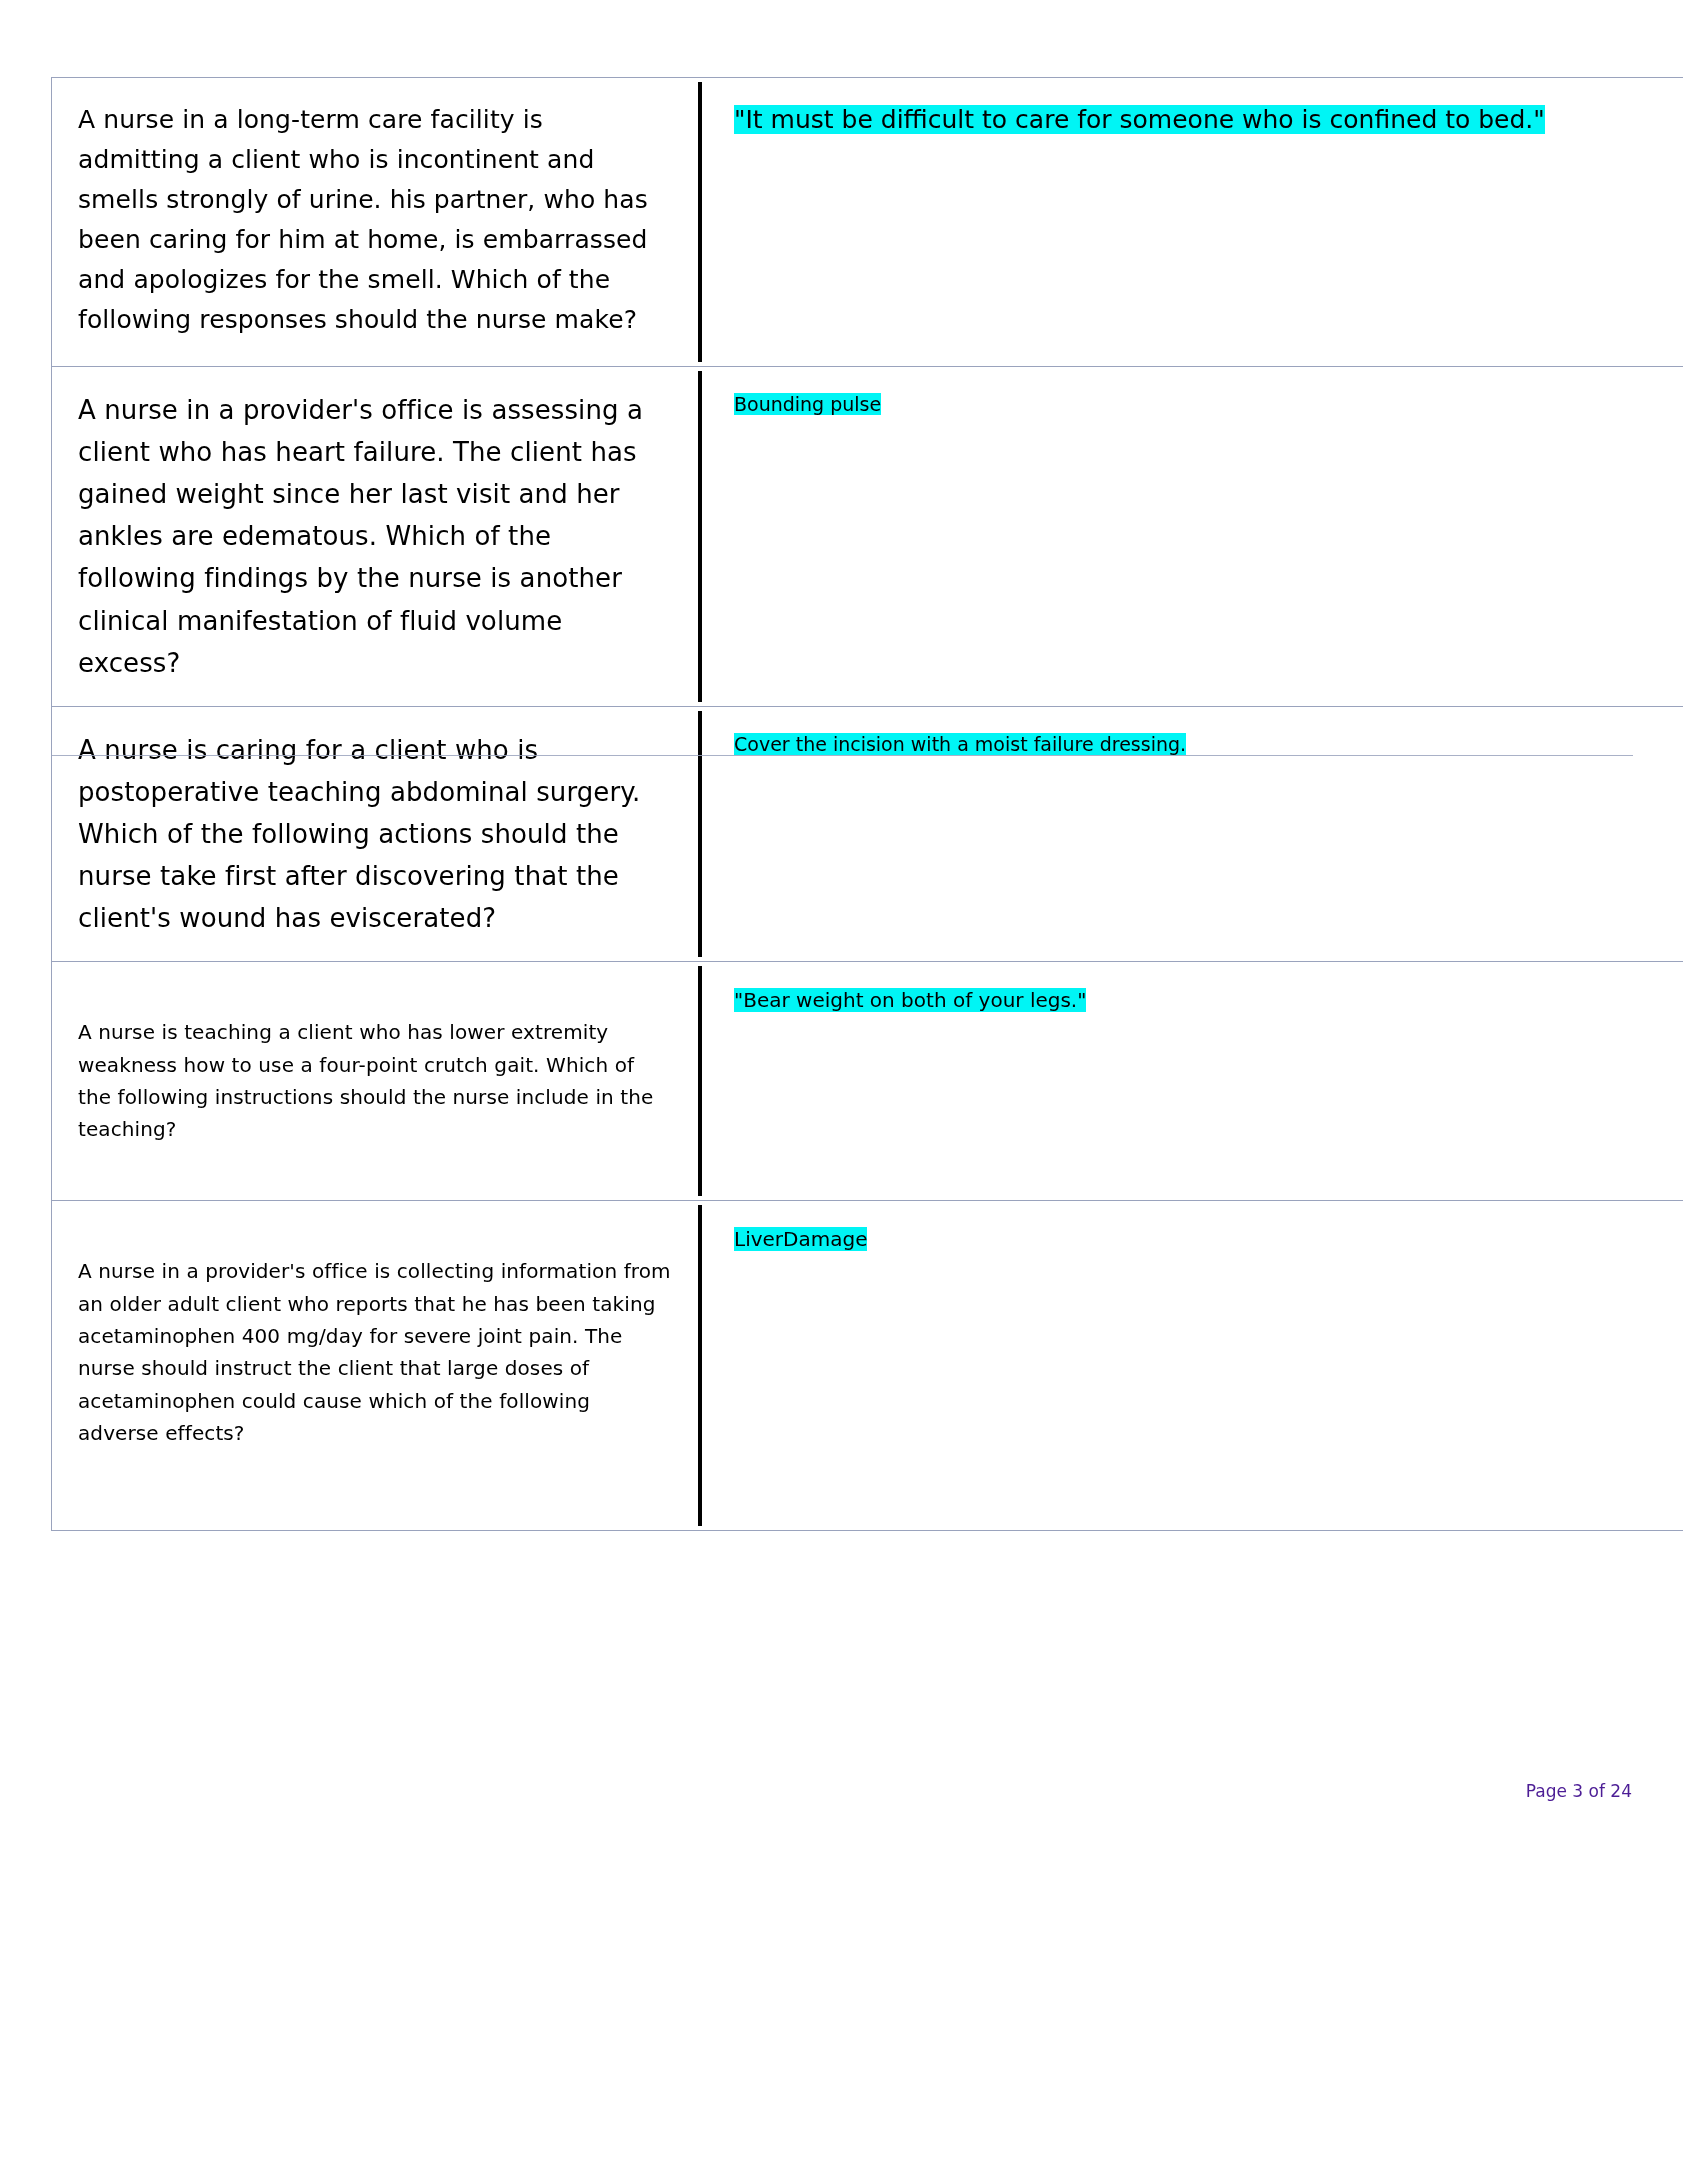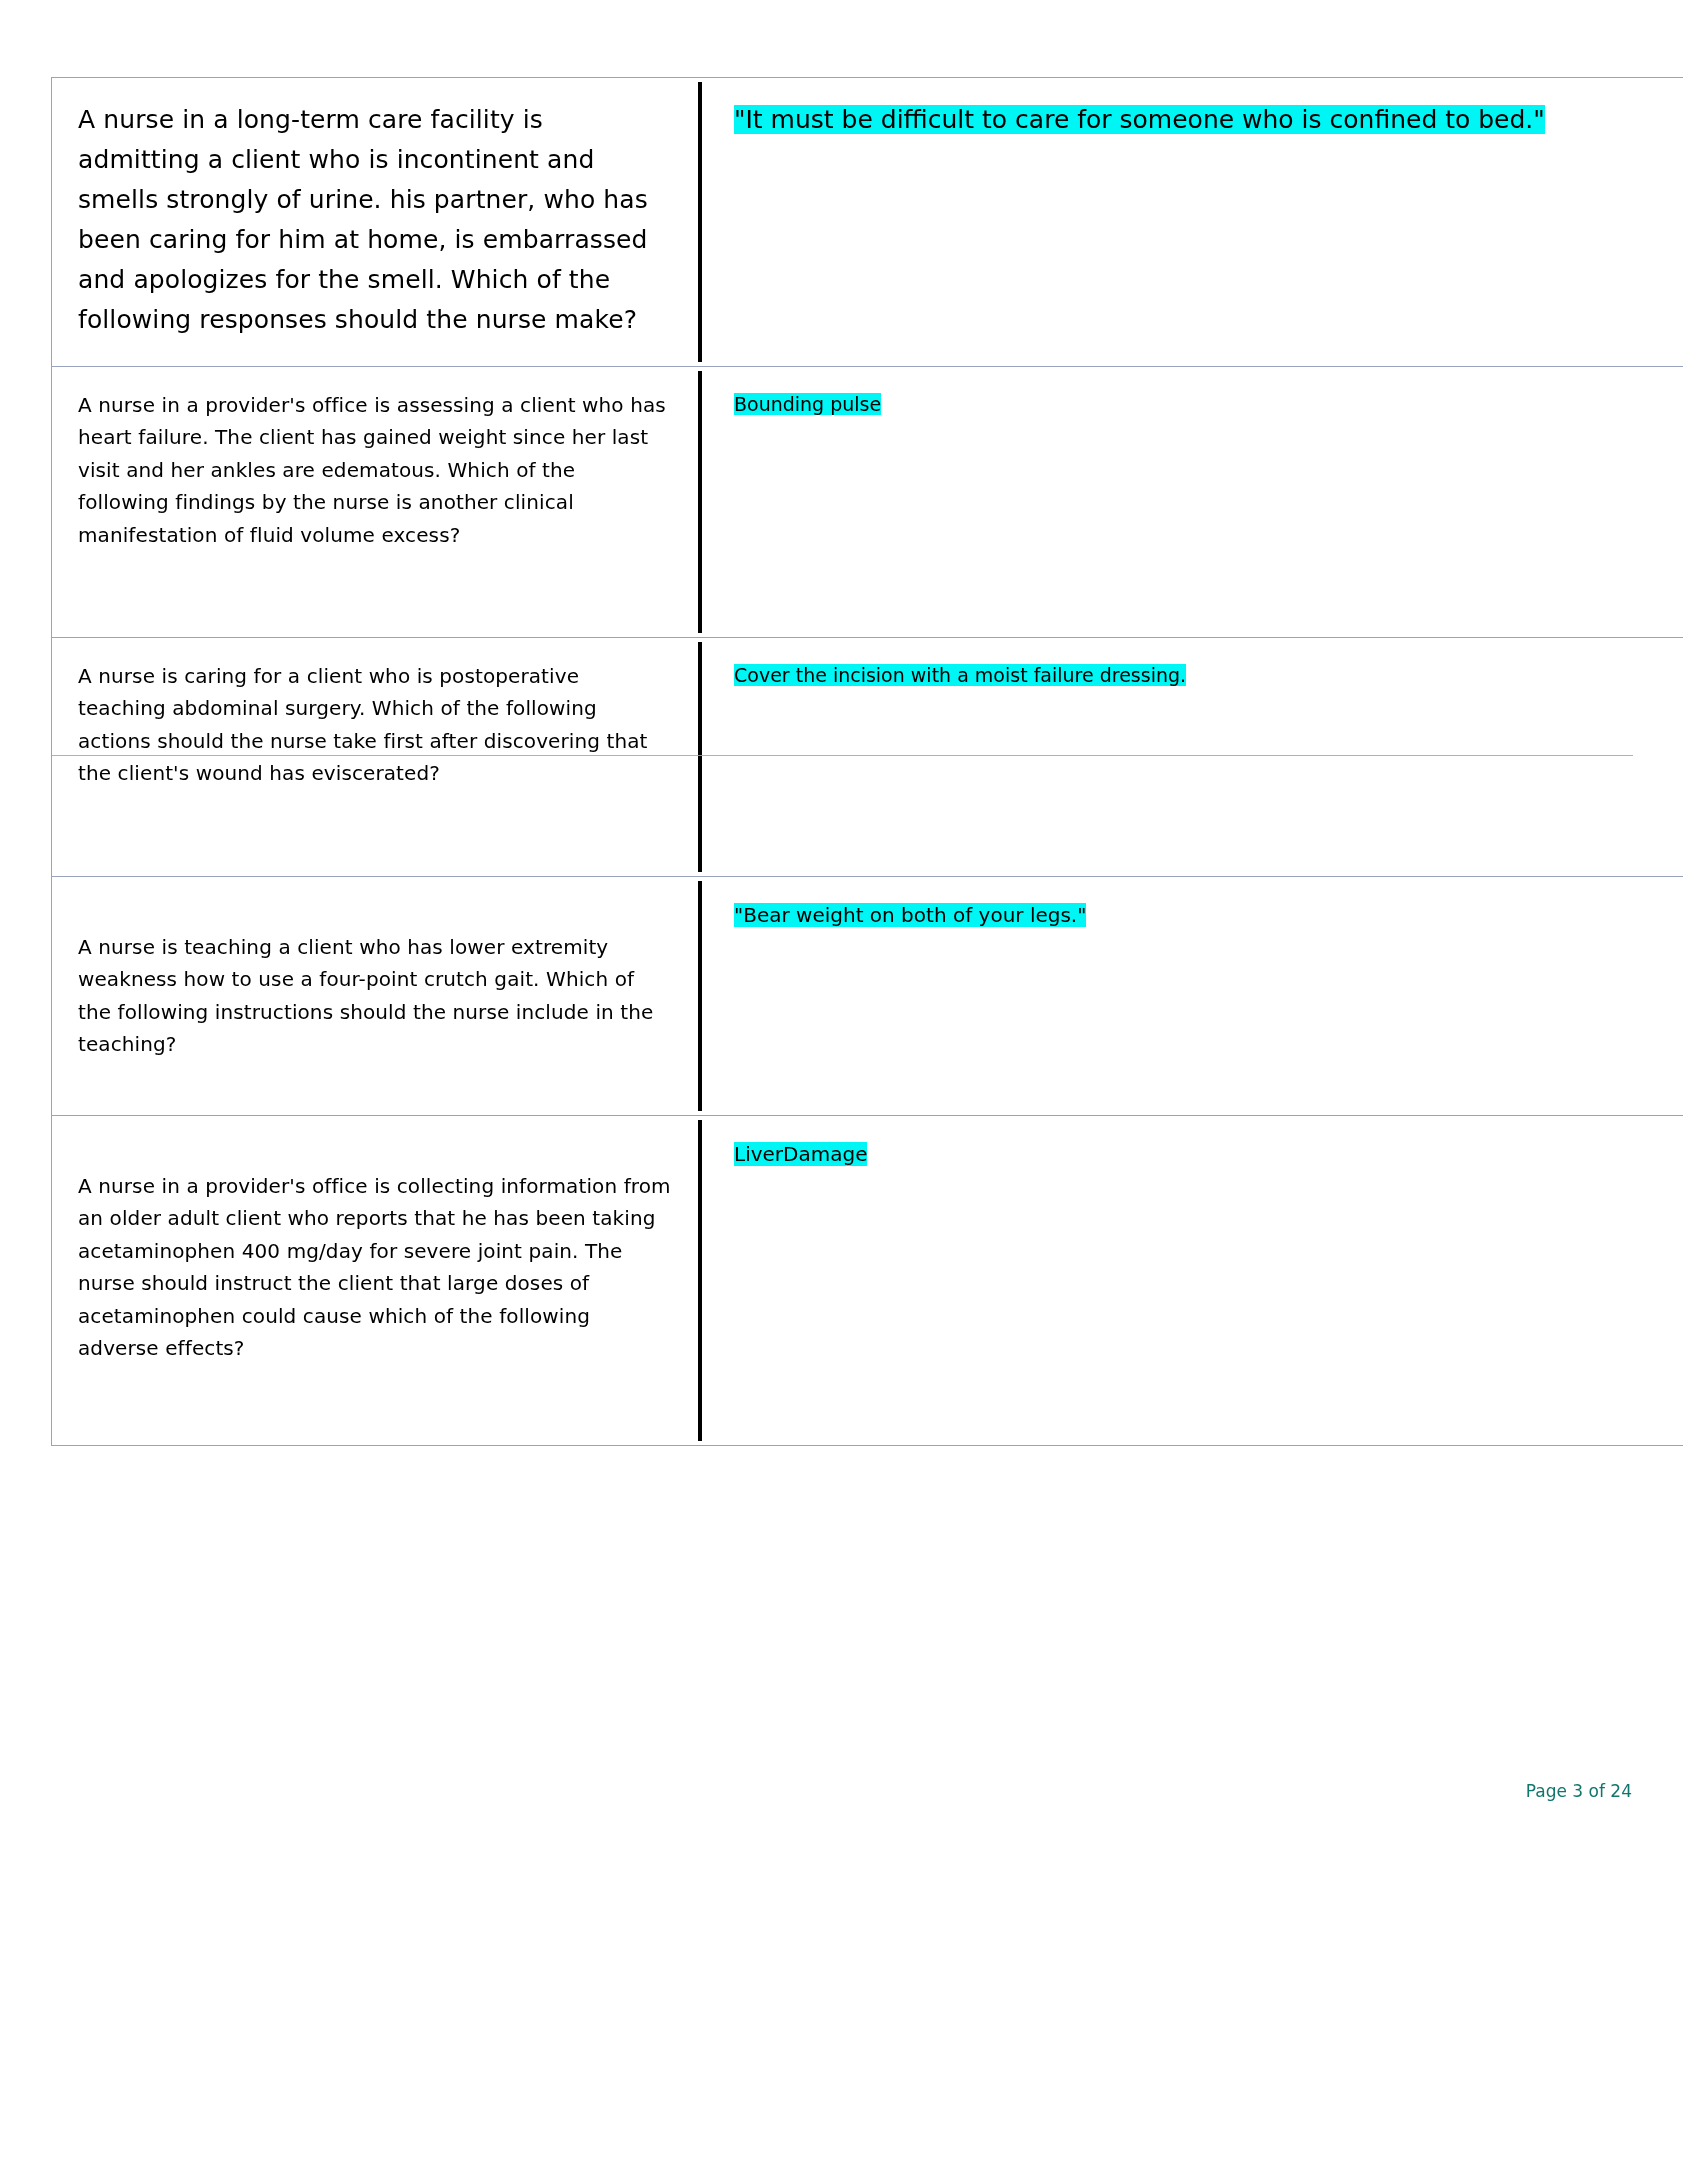--- a/index.html
+++ b/index.html
@@ -70,21 +70,21 @@
   }
 
   .q-text {
     line-height: 1.62;
     color: #000000;
     letter-spacing: 0.1px;
   }
 
   
   .size-lg .q-text { font-size: 25px; line-height: 1.60; }
-  .size-md .q-text { font-size: 20px;  line-height: 1.62; }
+  .size-md .q-text { font-size: 26px;  line-height: 1.62; }
   .size-mdx .q-text { font-size: 20px; line-height: 1.62; margin-top: 32px; }
 
   .a-text {
     display: inline;
     background: #00f5f5;
     line-height: 1.62;
     color: #000000;
     box-decoration-break: clone;
     -webkit-box-decoration-break: clone;
   }
@@ -109,21 +109,21 @@
     background: #9aa3bd;
     opacity: 0.85;
   }
 
   
   .footer {
     position: absolute;
     right: 51px;
     bottom: 87px;
     font-size: 17px;
-    color: #0f766e;
+    color: #4c1d95;
     font-family: "DejaVu Sans", sans-serif;
     text-align: left;
     white-space: nowrap;
   }
 </style>
 </head>
 <body>
 
 <div class="page">
 

